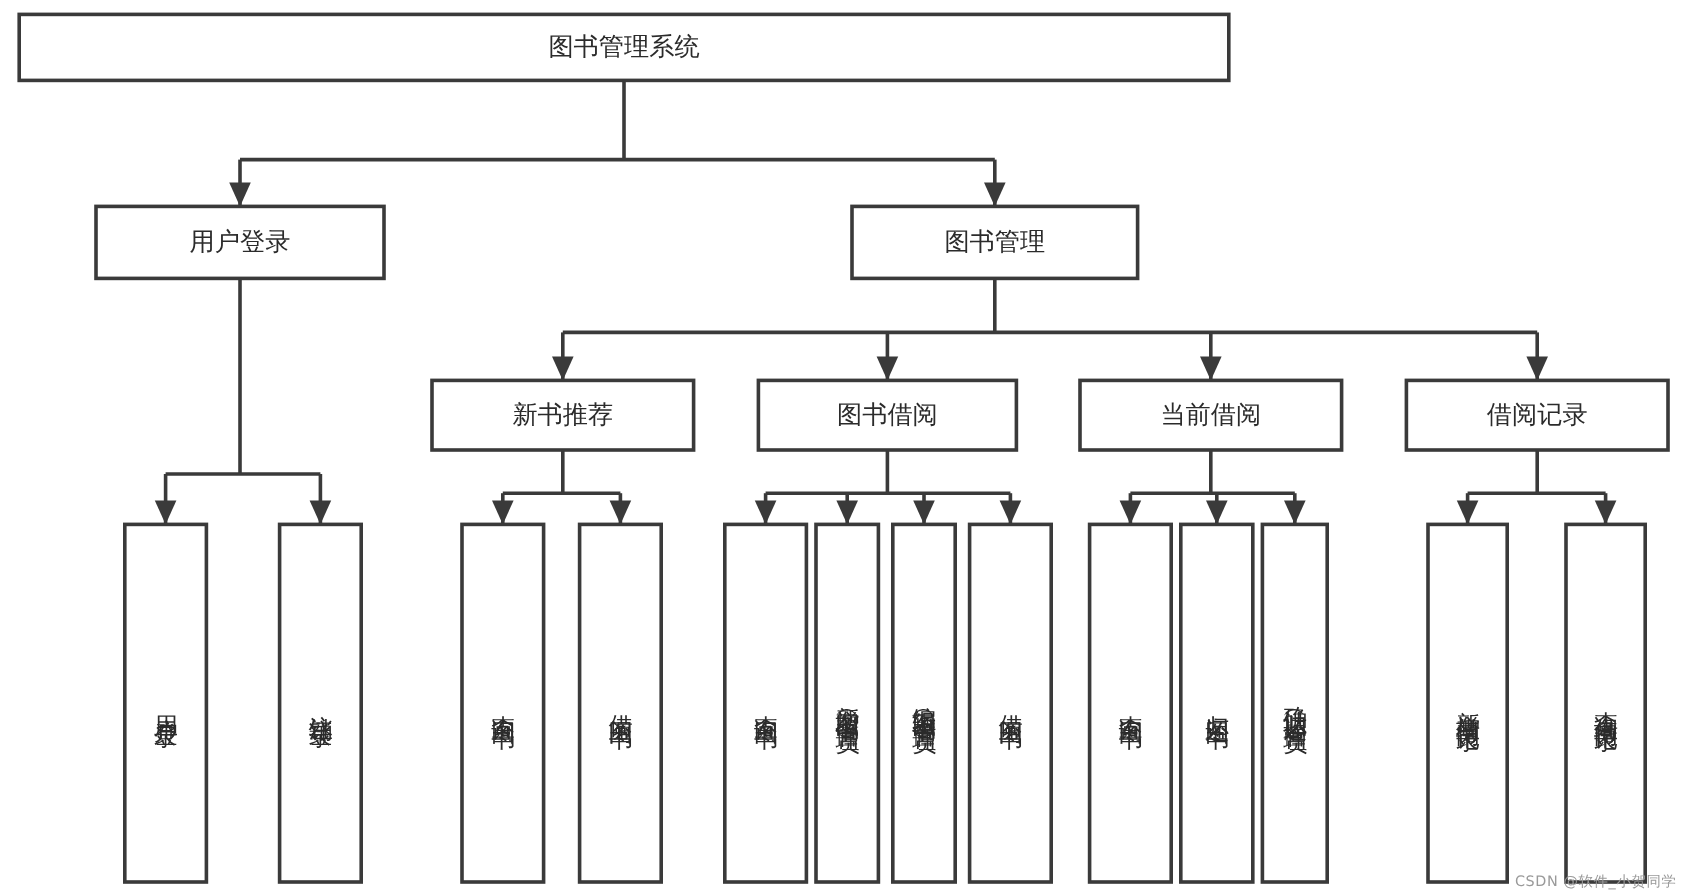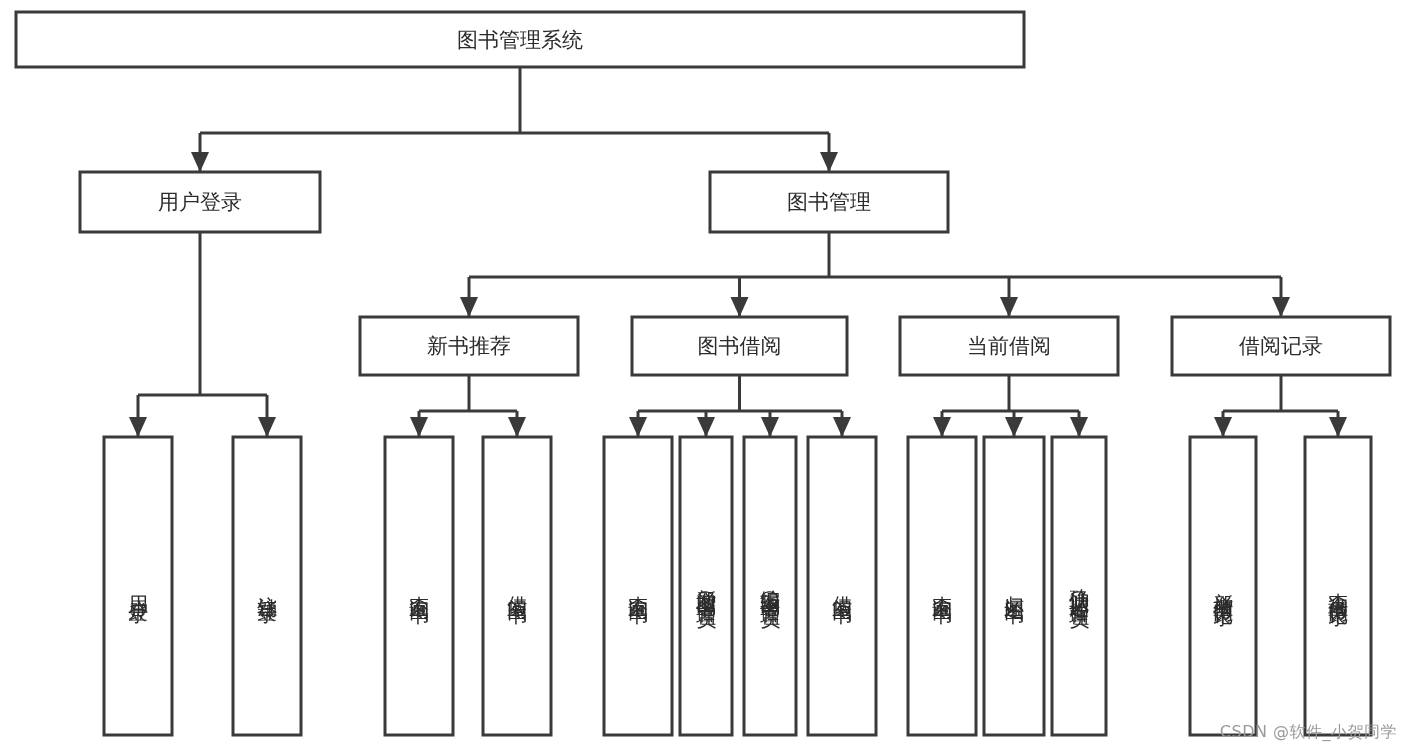--- a/index.html
+++ b/index.html
@@ -28,21 +28,21 @@
     font-size:20px;
     line-height:1.18;
     letter-spacing:3px;
     color:#2b2b2b;
     white-space:nowrap;
     text-align:center;
   }
   .watermark{
     position:absolute;right:8px;bottom:4px;
     font-family:"DejaVu Sans","Liberation Sans",sans-serif;
-    font-size:16px;color:#9a9a9a;letter-spacing:0.5px;
+    font-size:12px;color:#9a9a9a;letter-spacing:0.5px;
     pointer-events:none;user-select:none;
   }
 </style>
 </head>
 <body>
 
 <div id="stage">
 
   <svg id="diagram" viewBox="0 0 1405 747">
     <g id="connector-layer">

